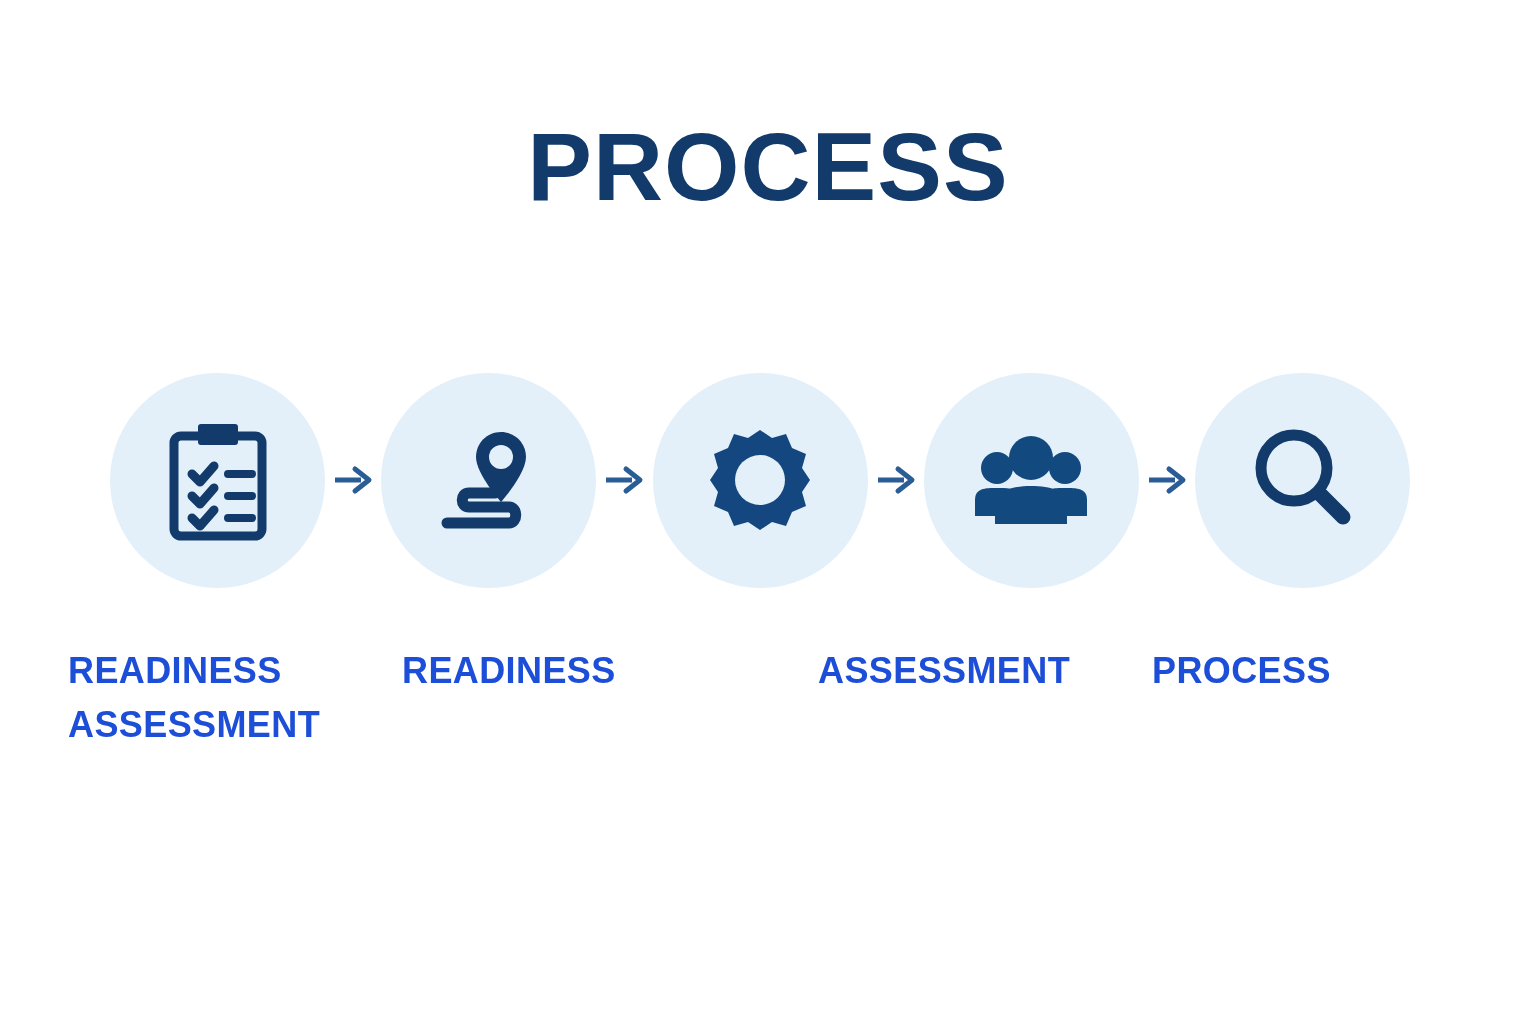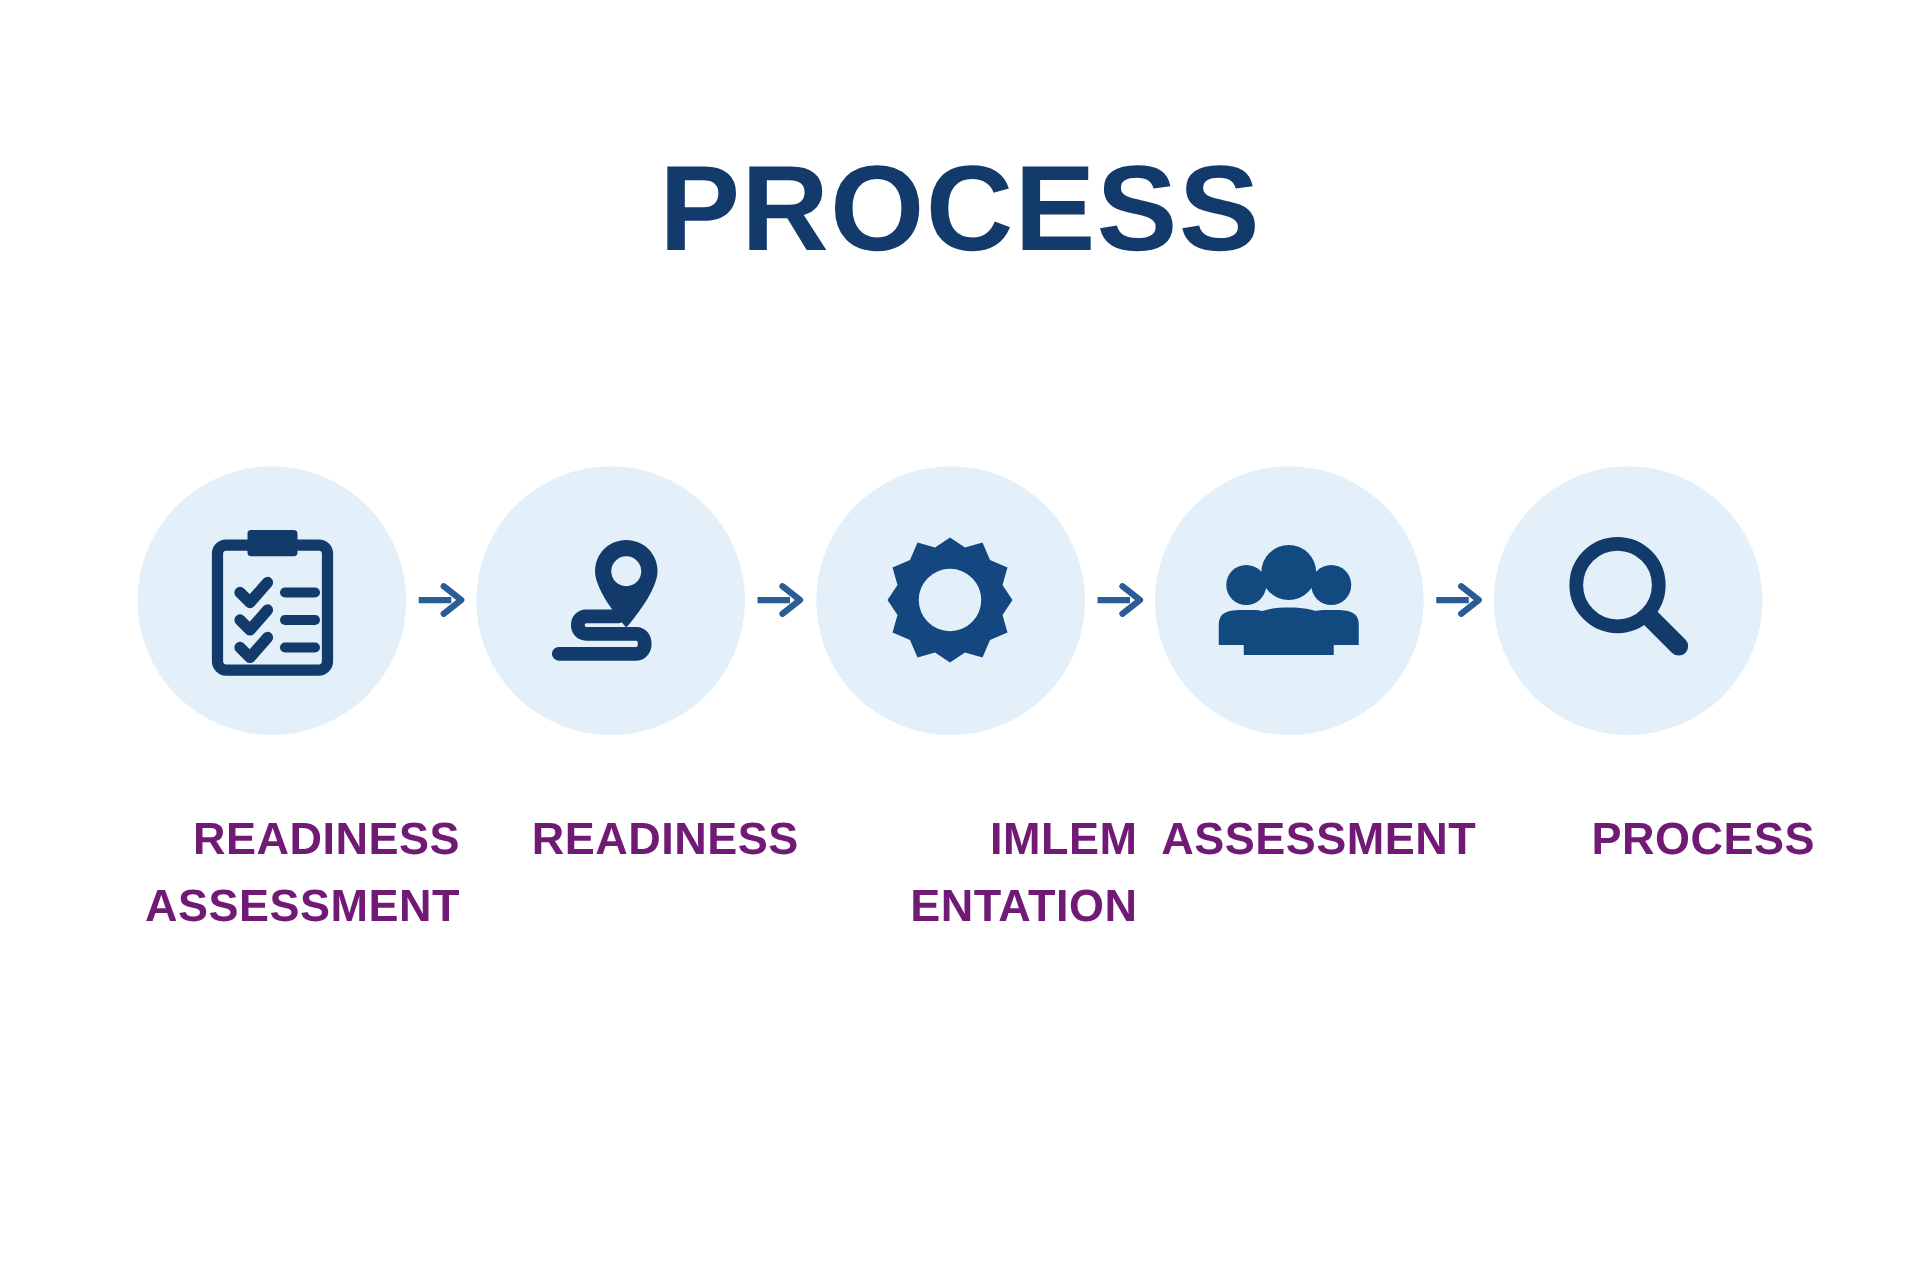--- a/index.html
+++ b/index.html
@@ -92,25 +92,25 @@
     left: 110px;
     width: 1300px;
     display: flex;
     flex-direction: row;
     align-items: flex-start;
     justify-content: space-between;
   }
   .label-cell {
     flex: 0 0 215px;
     width: 215px;
-    text-align: right;
+    text-align: left;
     font-size: 36px;
     font-weight: bold;
     line-height: 54px;
-    color: #701a75;
+    color: #1d4ed8;
     letter-spacing: 0.4px;
     white-space: pre-line;
   }
   .label-spacer {
     flex: 0 0 46px;
     width: 46px;
   }
   .label-wide {
     width: 300px;
     margin-left: -42px;
@@ -238,21 +238,20 @@
   </div>
 
   <div class="labels-row">
 
     <div class="label-cell label-wide">READINESS ASSESSMENT</div>
     <div class="label-spacer"></div>
 
     <div class="label-cell label-wide">READINESS</div>
     <div class="label-spacer"></div>
 
-    <div class="label-cell label-wide">IMLEM ENTATION</div>
     <div class="label-spacer"></div>
 
     <div class="label-cell label-wide">ASSESSMENT</div>
     <div class="label-spacer"></div>
 
     <div class="label-cell label-wide">PROCESS</div>
 
   </div>
 
 </div>

